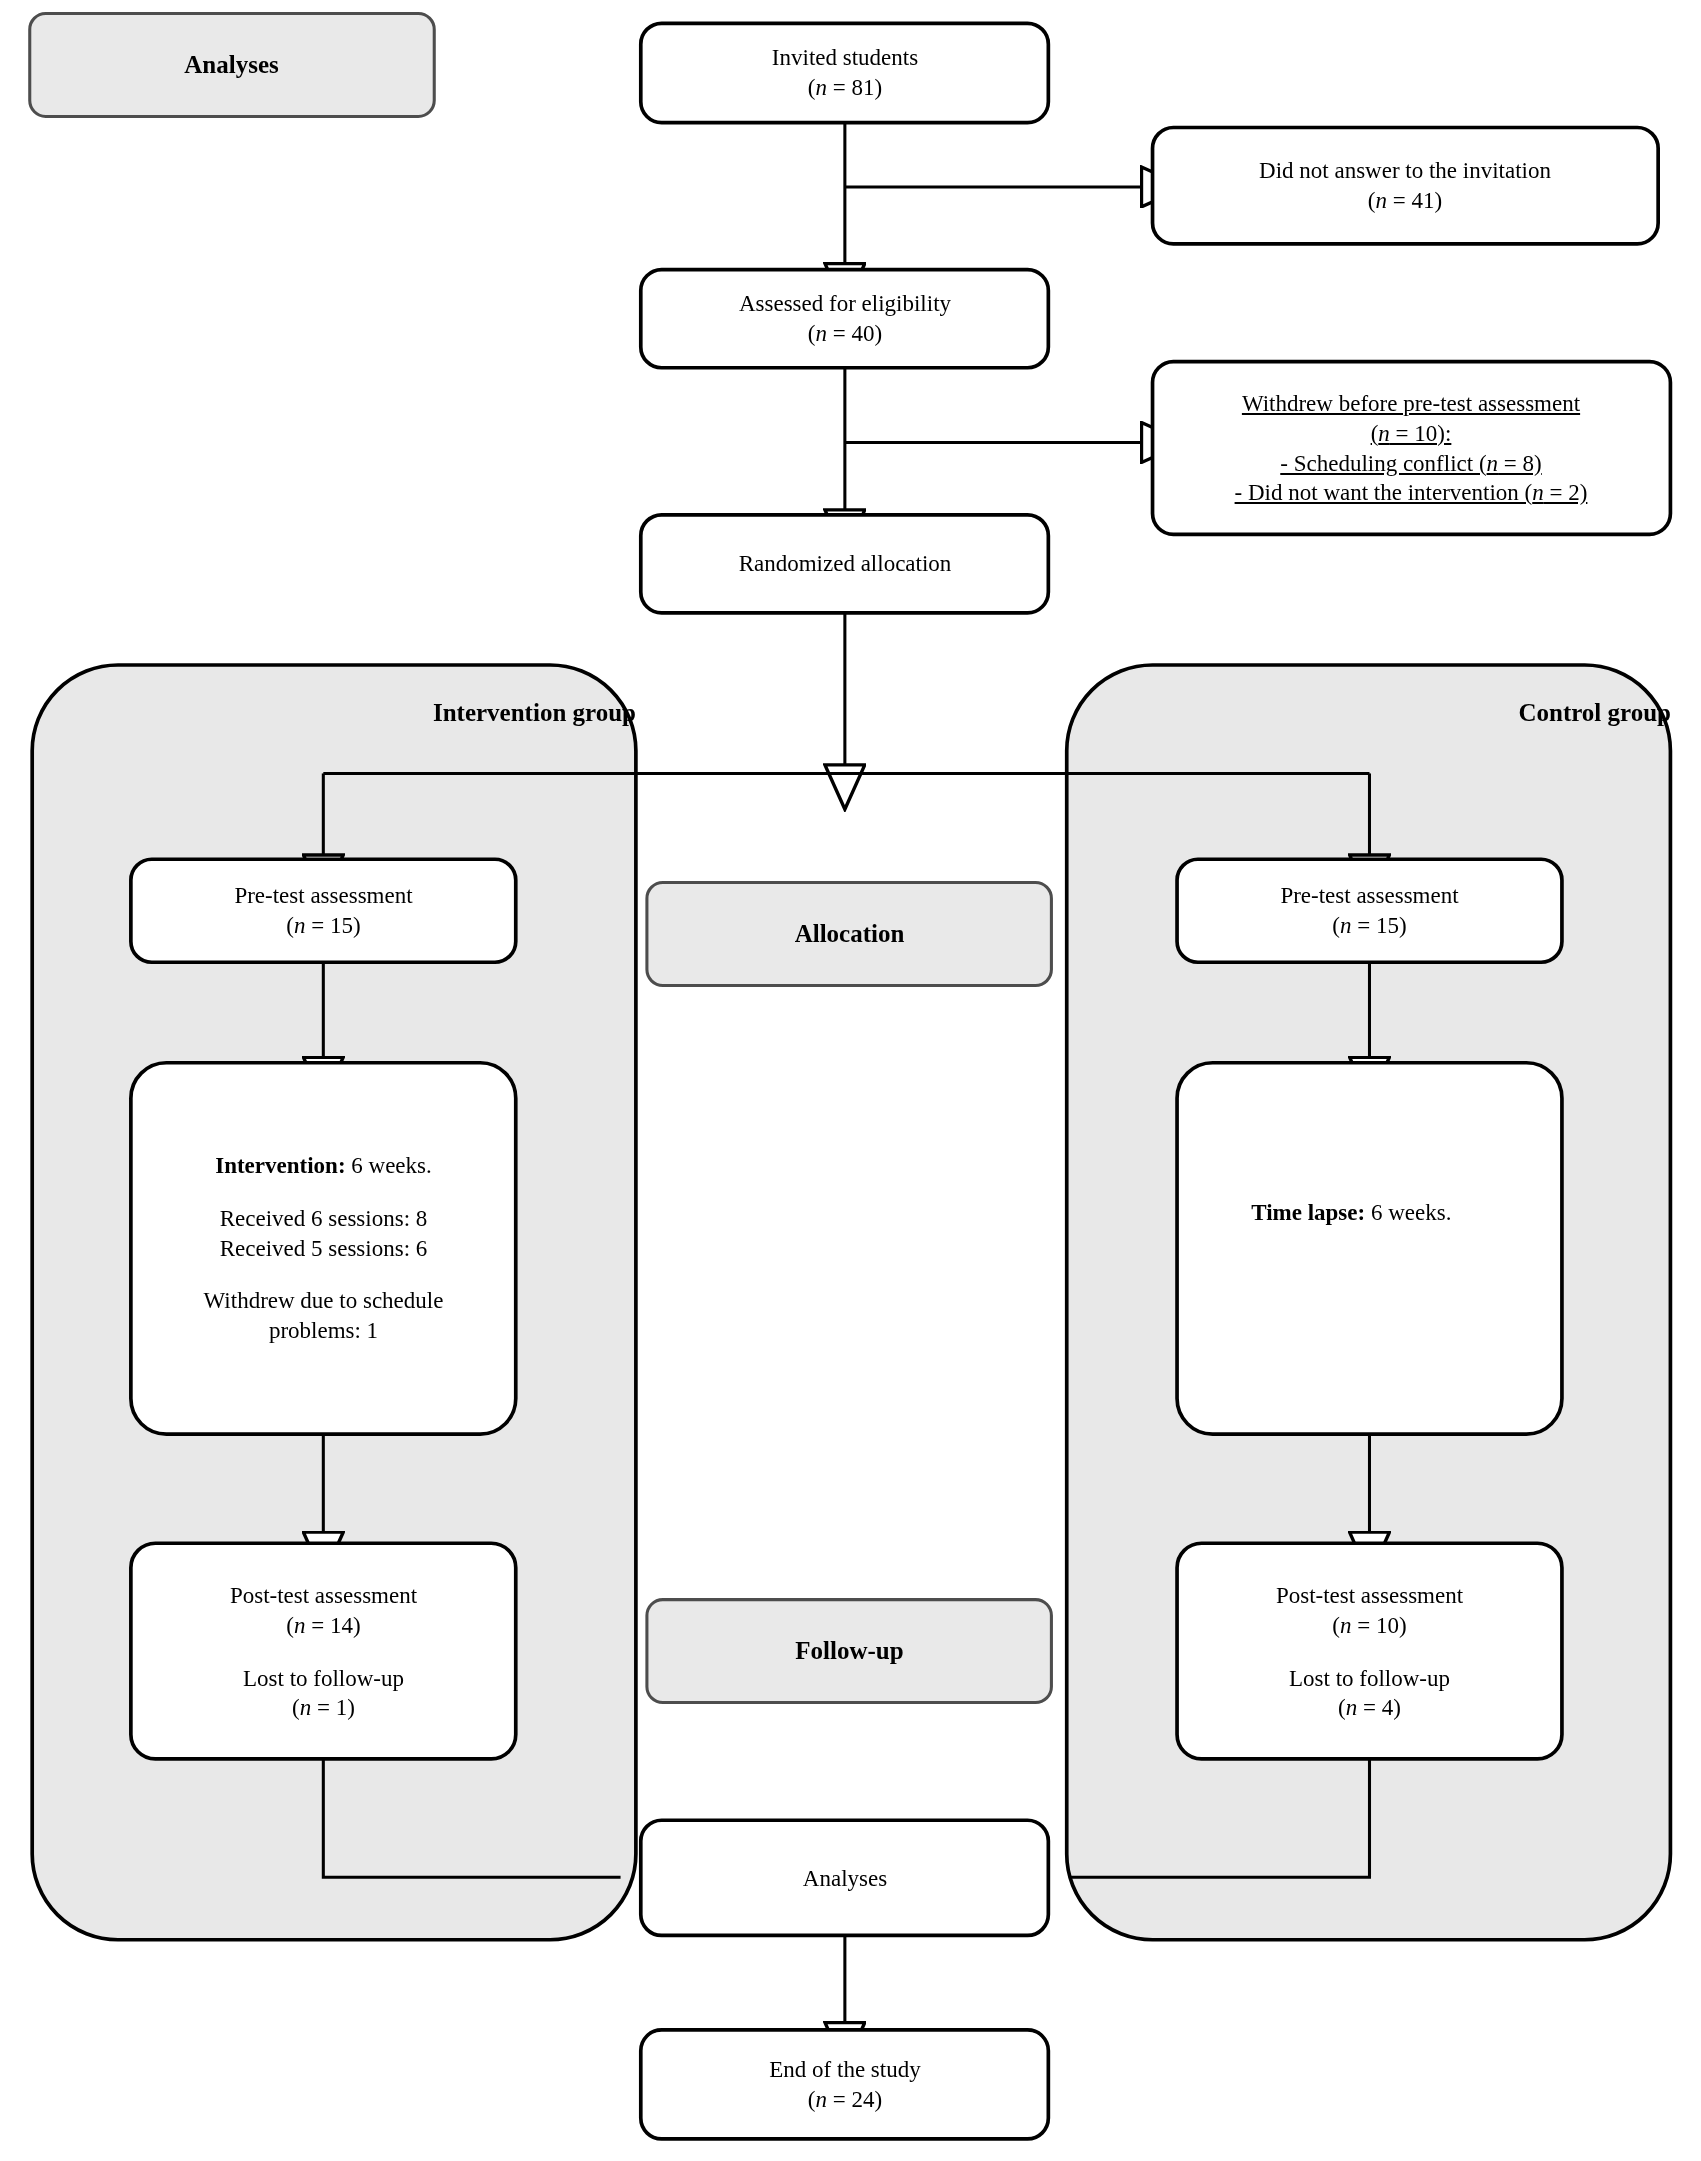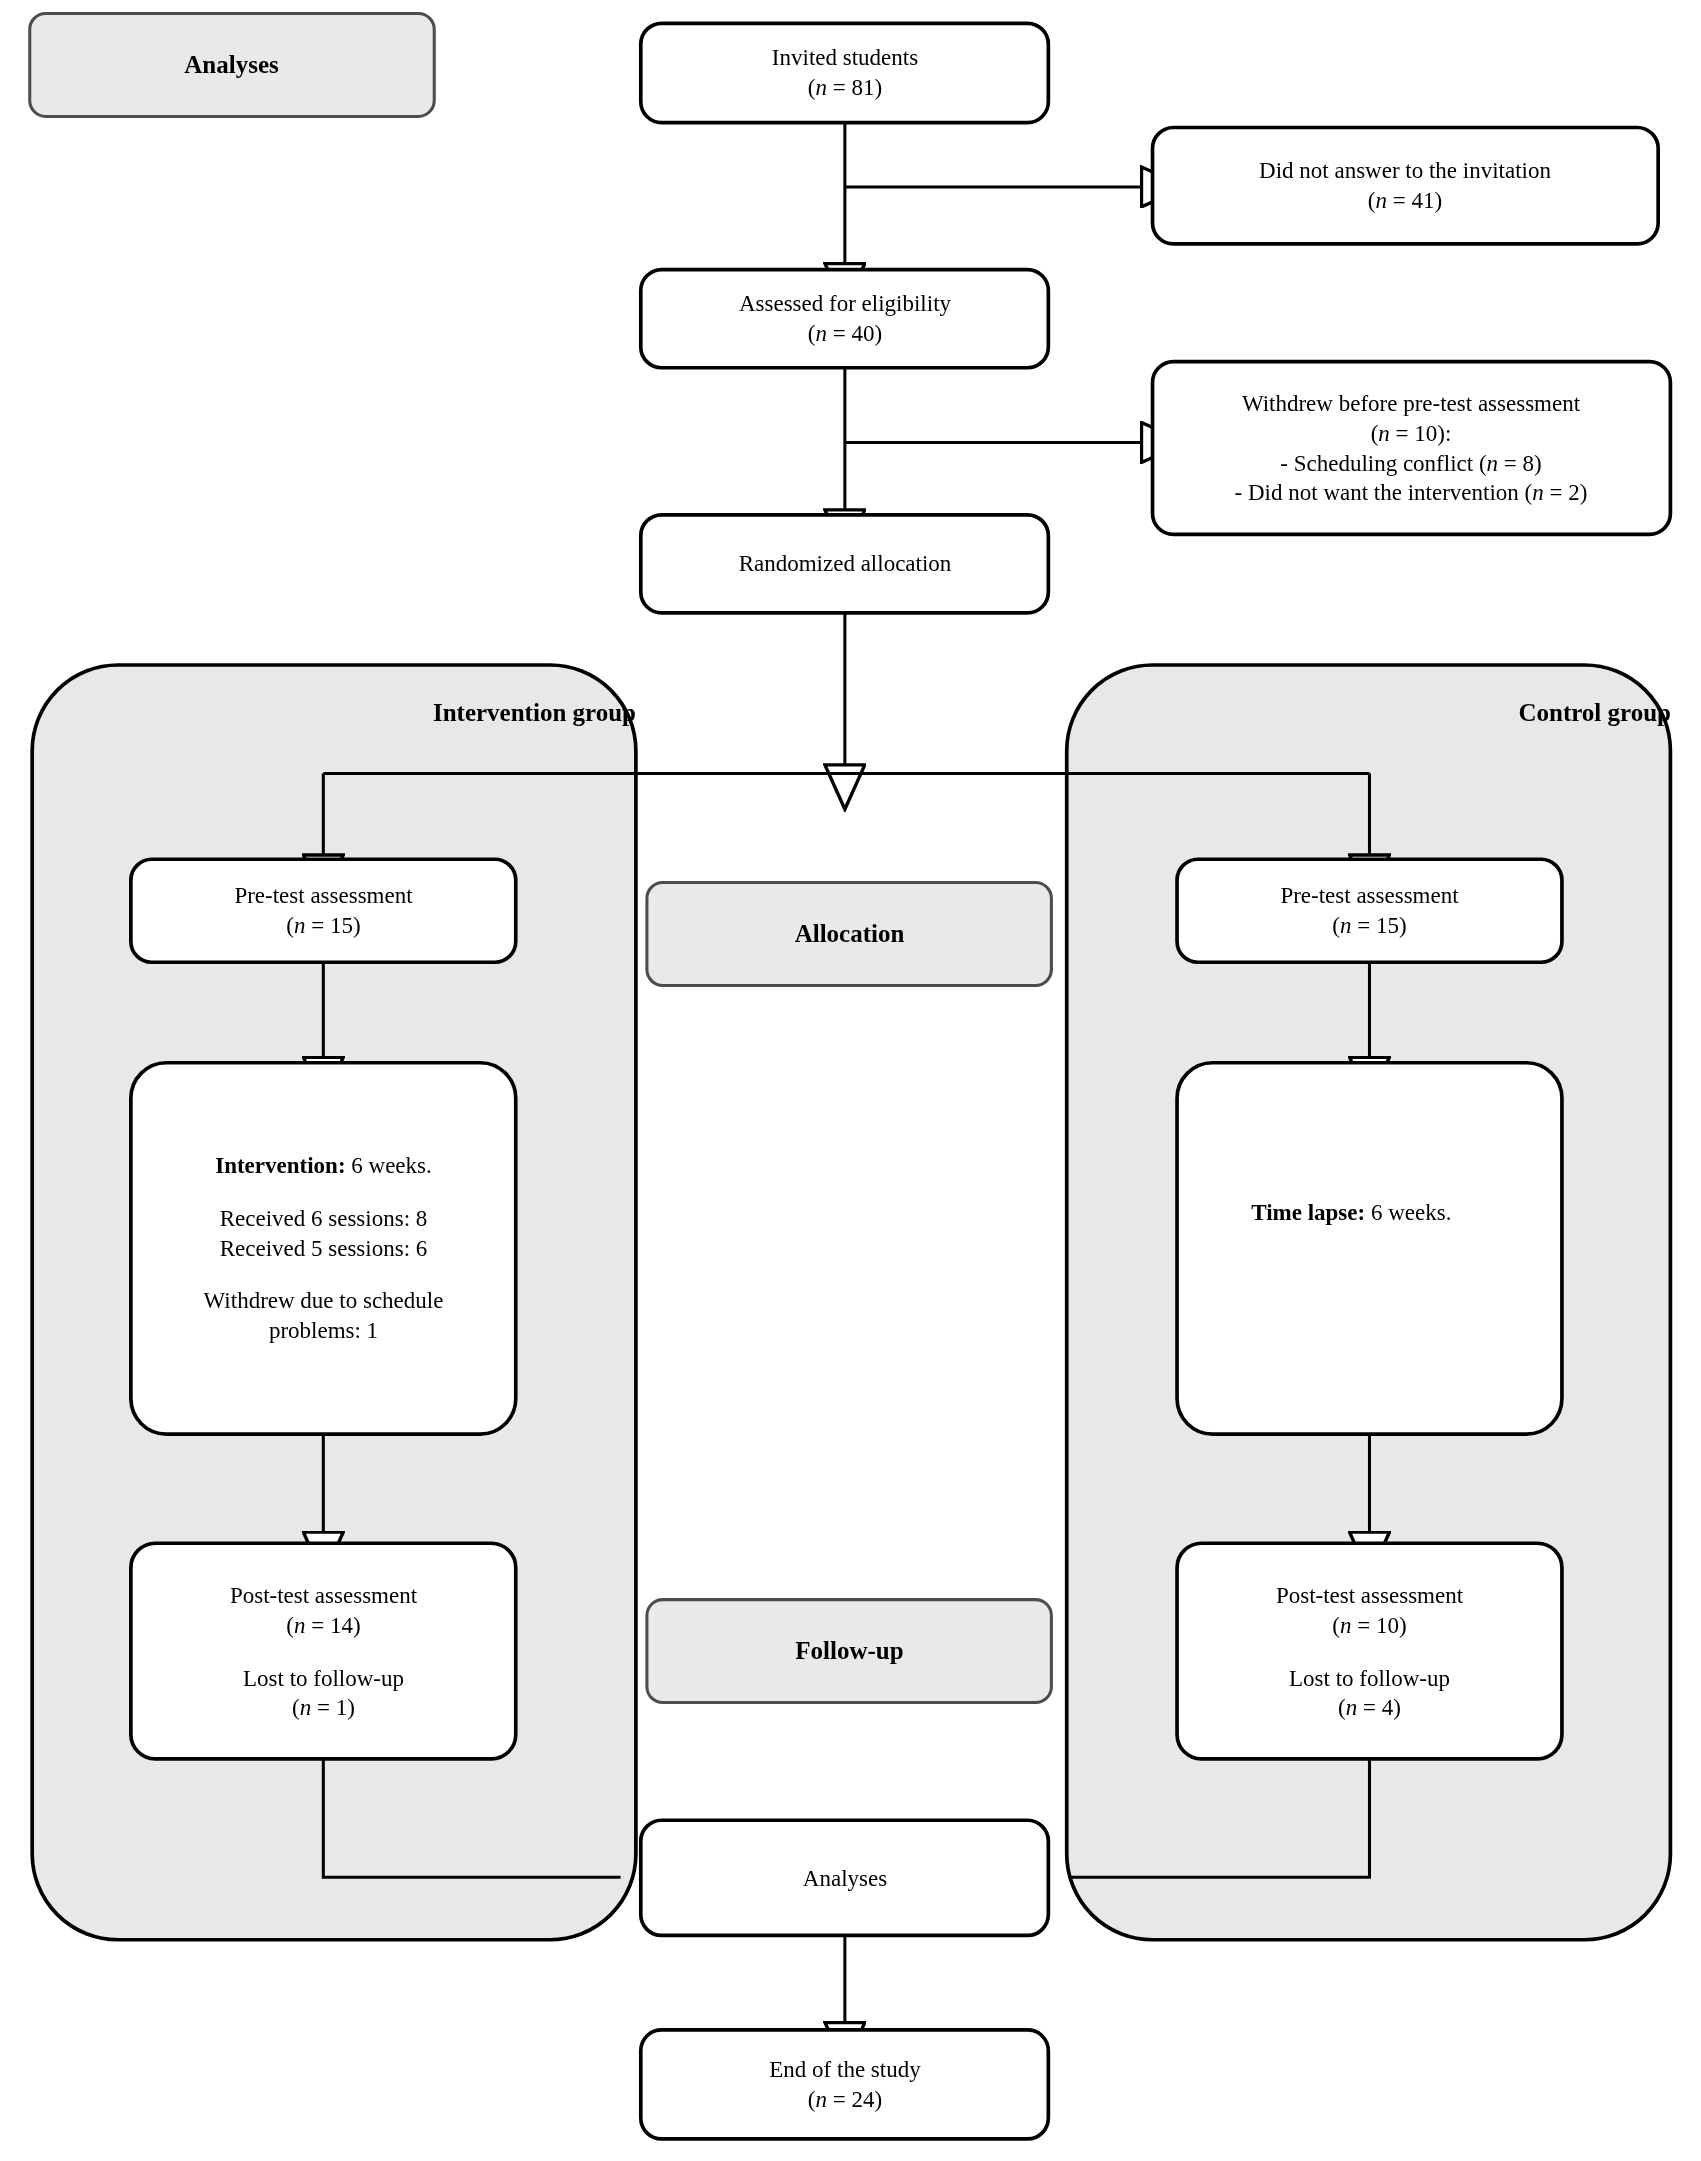--- a/index.html
+++ b/index.html
@@ -155,21 +155,21 @@
   <div class="box-text" style="left:1152px; top:128px; width:506px; height:116px;">
     <span class="ln">Did not answer to the invitation</span>
     <span class="ln"><span>(</span><span class="it">n</span><span> = 41)</span></span>
   </div>
 
   <div class="box-text" style="left:641px; top:270px; width:408px; height:98px;">
     <span class="ln">Assessed for eligibility</span>
     <span class="ln"><span>(</span><span class="it">n</span><span> = 40)</span></span>
   </div>
 
-  <div class="box-text" style="left:1152px; top:362px; width:518px; height:173px;">
+  <div class="box-text" style="left:1152px; top:362px; width:518px; height:173px;text-decoration:underline;">
     <span class="ln">Withdrew before pre-test assessment</span>
     <span class="ln"><span>(</span><span class="it">n</span><span> = 10):</span></span>
     <span class="ln"><span>- Scheduling conflict (</span><span class="it">n</span><span> = 8)</span></span>
     <span class="ln"><span>- Did not want the intervention (</span><span class="it">n</span><span> = 2)</span></span>
   </div>
 
   <div class="box-text" style="left:641px; top:515px; width:408px; height:98px;">
     <span class="ln">Randomized allocation</span>
   </div>
 

